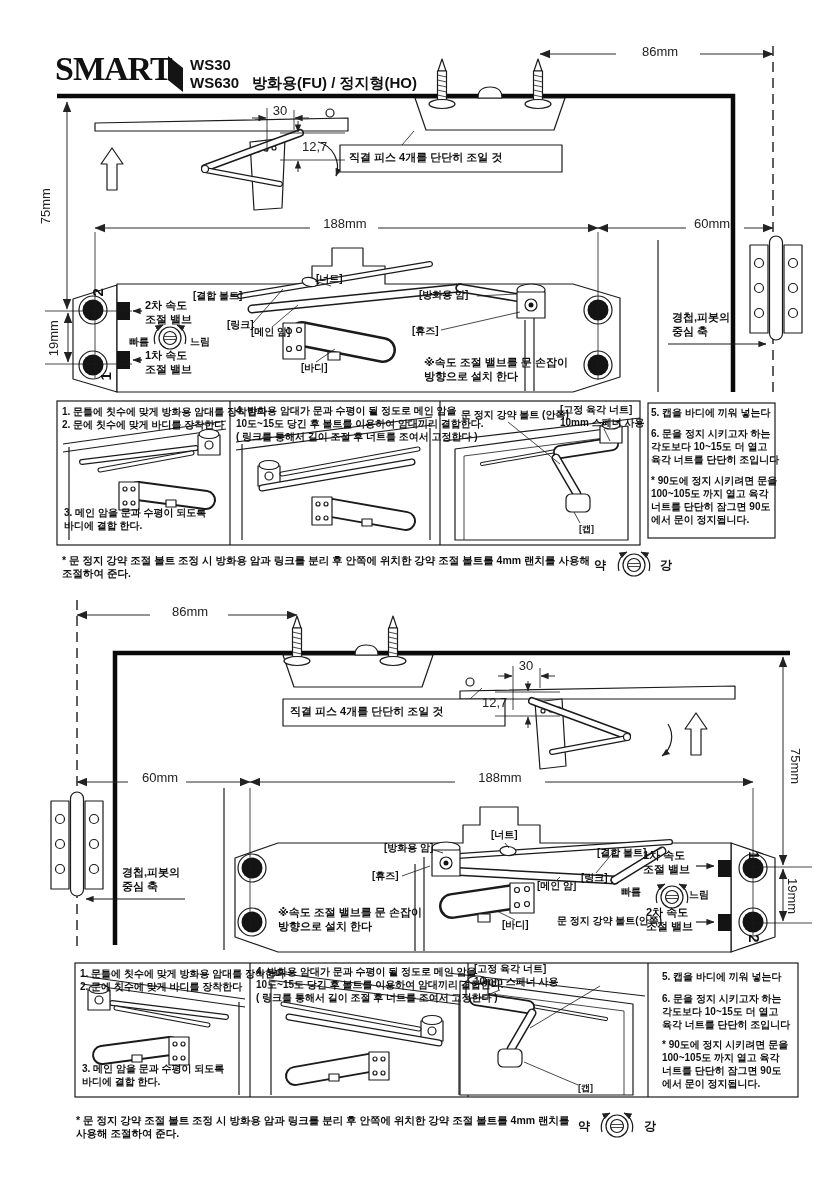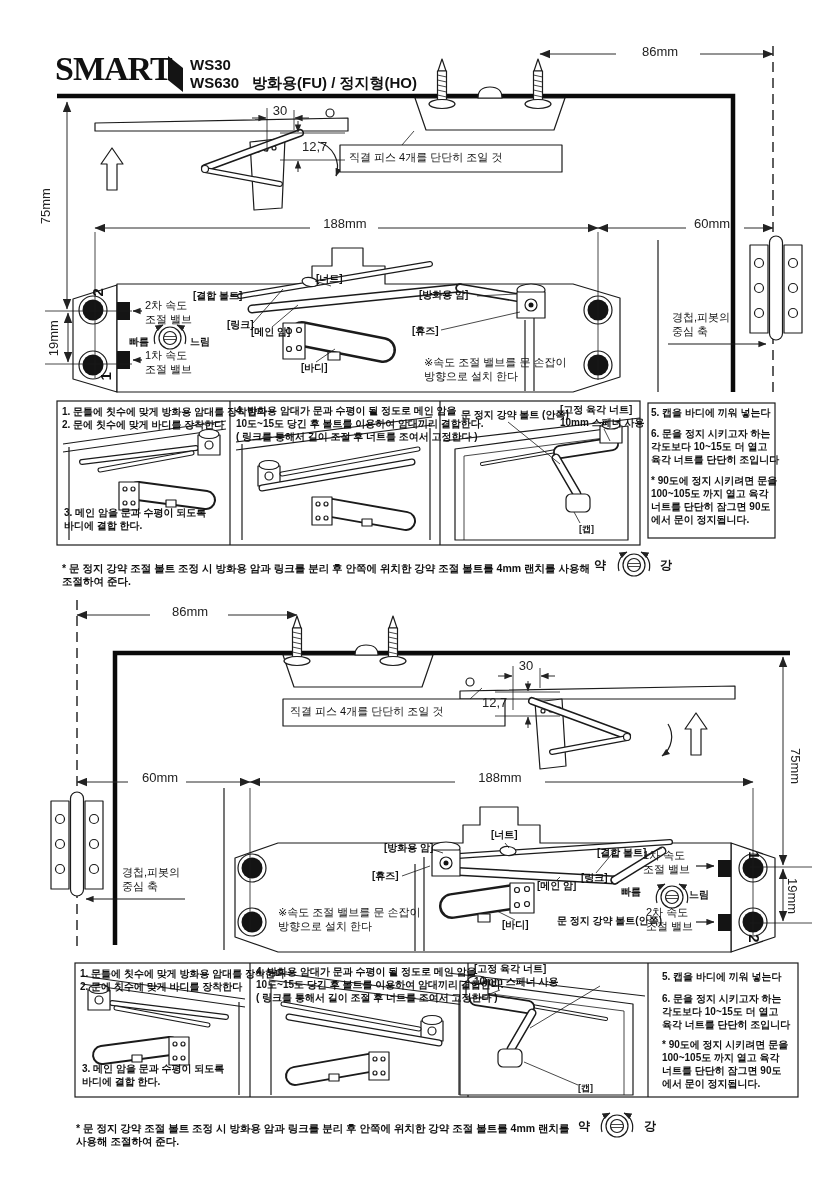--- a/index.html
+++ b/index.html
@@ -9,24 +9,24 @@
   svg.art{position:absolute;left:0;top:0;}
   .txt{position:absolute;white-space:pre-line;line-height:1.25;color:#111;}
   .logo{font-size:34px;font-weight:900;letter-spacing:-1px;line-height:1;}
   .model{font-size:15px;font-weight:700;line-height:1;}
   .subtitle{font-size:15px;font-weight:700;line-height:1;}
   .dim{font-size:13px;font-weight:400;color:#222;}
   .ctr{text-align:center;}
   .rotl{transform:rotate(-90deg);transform-origin:center;}
   .rotr{transform:rotate(90deg);transform-origin:center;}
   .lbl{font-size:10px;font-weight:700;}
-  .lbl11{font-size:11px;font-weight:400;}
+  .lbl11{font-size:11px;font-weight:700;}
   .num{font-size:15px;font-weight:700;width:20px;text-align:center;}
   .step{font-size:10px;font-weight:700;line-height:1.3;}
-  .note{font-size:10.5px;font-weight:700;margin-top:8px;}
+  .note{font-size:10.5px;font-weight:700;}
   .ws{font-size:12px;font-weight:700;}
   
   .ln{stroke:#1b1b1b;fill:none;stroke-width:1.2;}
   .ln08{stroke:#1b1b1b;fill:none;stroke-width:0.8;}
   .lnr{stroke:#1b1b1b;fill:none;stroke-width:1.2;}
   .thick{stroke:#0a0a0a;fill:none;stroke-width:4.5;}
   .dash{stroke:#1b1b1b;fill:none;stroke-width:1.4;stroke-dasharray:10 6;}
   .dimln{stroke:#2a2a2a;fill:none;stroke-width:1;}
   .fw{fill:#fff;stroke:#1b1b1b;stroke-width:1.2;stroke-linejoin:round;}
   .fb{fill:#141414;stroke:none;}

